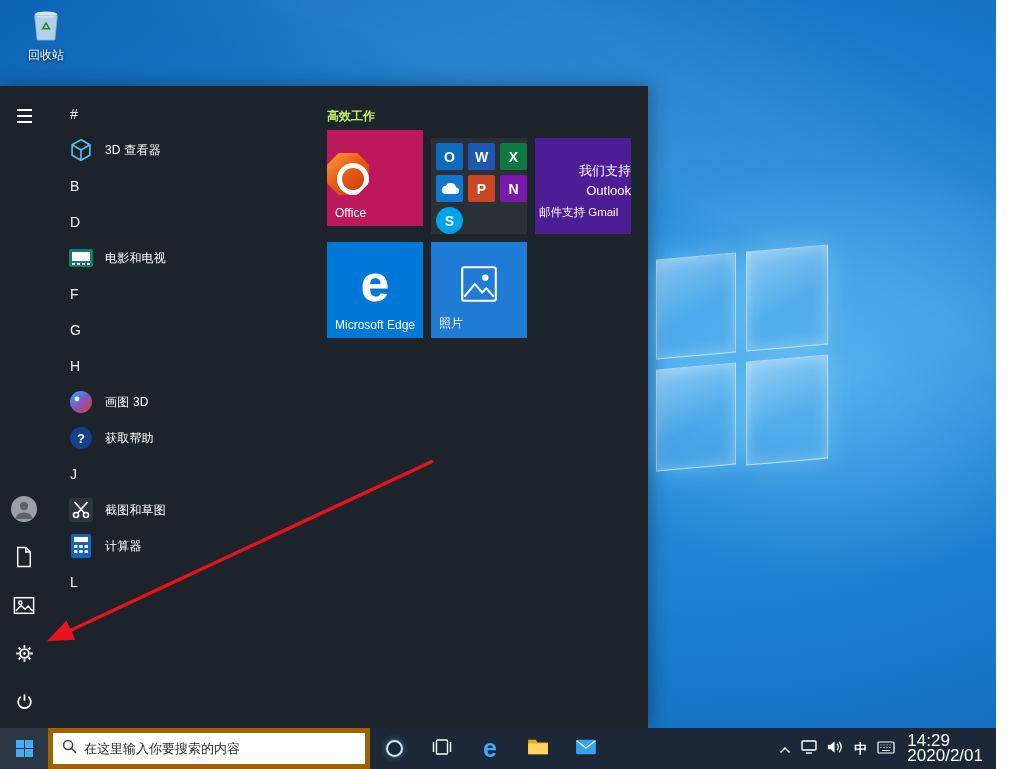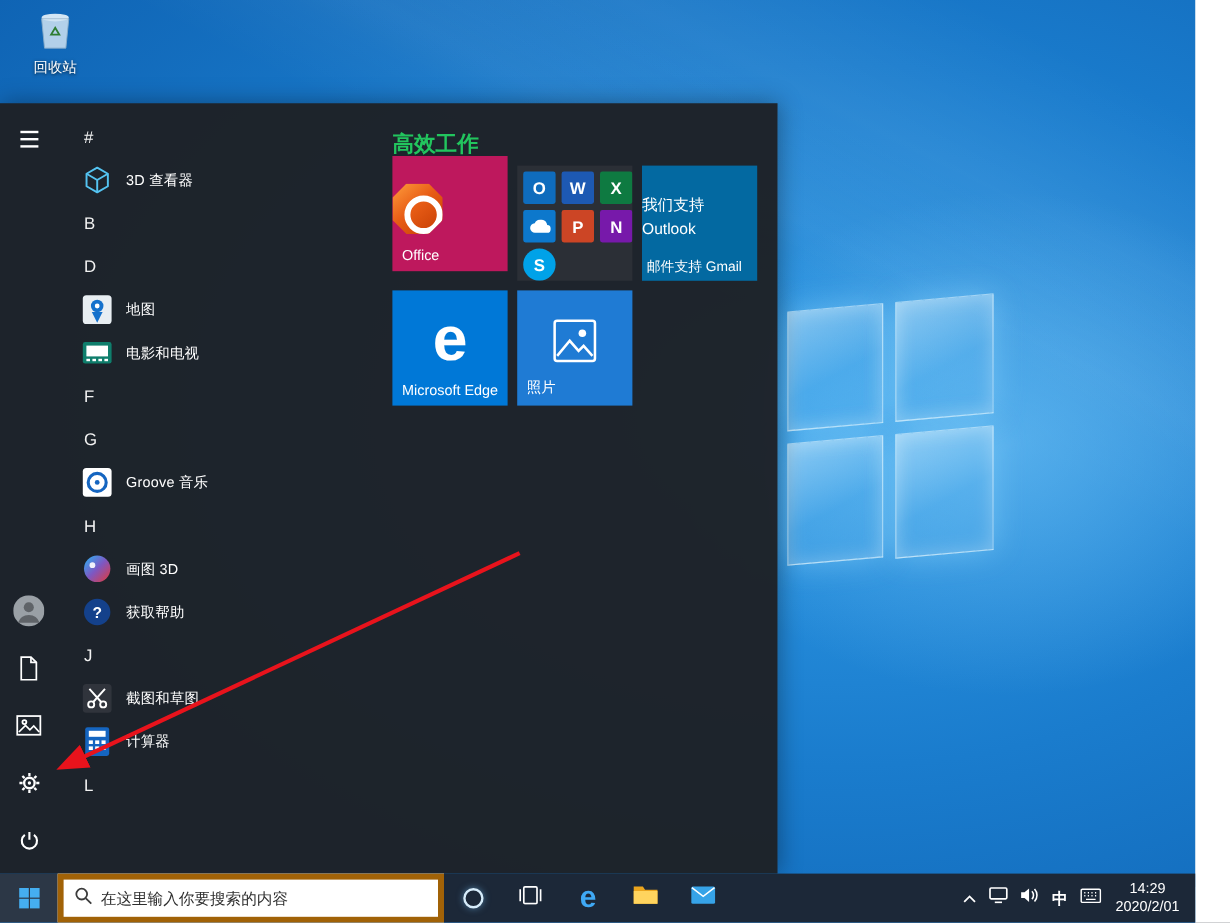--- a/index.html
+++ b/index.html
@@ -31,36 +31,36 @@
   .hamburger{display:flex;flex-direction:column;gap:4px}
   .hamburger i{display:block;width:15px;height:2px;background:#fff}
 
   .app-list{width:277px;flex:none;padding-top:10px;overflow:hidden}
   .al-row{height:36px;display:flex;align-items:center;padding-left:18px;color:#fff;cursor:pointer}
   .al-letter{font-size:14px;color:#f2f2f2;width:30px;padding-left:4px}
   .app-icon{width:30px;height:30px;margin-right:9px;display:flex;align-items:center;justify-content:center;flex:none}
   .al-label{font-size:12px;letter-spacing:.2px;white-space:nowrap}
 
   .tiles{position:relative;flex:1}
-  .tiles-label{position:absolute;left:2px;top:22px;font-size:18px;font-weight:700;color:#22c55e}
+  .tiles-label{position:absolute;left:2px;top:22px;font-size:12px;font-weight:700;color:#bef264}
   .tile{position:absolute;width:96px;height:96px;color:#fff;overflow:hidden;cursor:pointer}
   .tile-label{position:absolute;left:8px;bottom:6px;font-size:12px;white-space:nowrap}
   .t-office{left:2px;top:44px;background:#be185d;display:flex;align-items:center;justify-content:flex-start}
   .office-logo{width:42px;height:42px;position:relative;margin-top:-8px;background:linear-gradient(140deg,#ff9d3c,#e85d16 45%,#c23a02);clip-path:polygon(28% 0,72% 0,100% 28%,100% 72%,72% 100%,28% 100%,0 72%,0 28%)}
   .office-logo::after{content:"";position:absolute;left:10px;top:10px;width:22px;height:22px;border:5px solid #fff;border-radius:50%}
   .t-promo{left:106px;top:52px;background:#2b2f36}
   .promo-grid{display:grid;grid-template-columns:repeat(3,27px);gap:5px;padding:5px 0 0 5px}
   .mini{width:27px;height:27px;border-radius:2px;display:flex;align-items:center;justify-content:center;font-size:14px;font-weight:700;color:#fff}
   .m-outlook{background:#0f6cbd}.m-word{background:#1d59b3}.m-excel{background:#0e7a41}
   .m-onedrive{background:#0d78cc}.m-powerpoint{background:#cc4525}.m-onenote{background:#7719aa}
   .m-skype{background:#00a2e8;border-radius:50%}
-  .t-mail{left:210px;top:52px;background:#0369a1;text-align:left}
+  .t-mail{left:210px;top:52px;background:#4c1d95;text-align:right}
   .ml1{margin-top:24px;font-size:13px}
   .ml2{font-size:13px;margin-top:3px}
-  .ml3{position:absolute;left:4px;bottom:4px;font-size:11.5px;white-space:nowrap}
+  .ml3{position:absolute;left:4px;bottom:14px;font-size:11.5px;white-space:nowrap}
   .t-edge{left:2px;top:156px;background:#0078d7;display:flex;align-items:center;justify-content:center}
   .edge-e{font-size:52px;font-weight:700;line-height:1;margin-top:-14px;color:#fff}
   .t-photos{left:106px;top:156px;background:#1f7bd4;display:flex;align-items:center;justify-content:center}
 
   
   .annotation{position:absolute;left:0;top:0;z-index:10;pointer-events:none}
 
   
   .taskbar{position:absolute;left:0;top:728px;width:1025px;height:41px;background:#1c2838;display:flex;align-items:stretch;z-index:20}
   .tb-start{width:48px;display:flex;align-items:center;justify-content:center;background:rgba(255,255,255,.07);cursor:pointer}
@@ -68,21 +68,21 @@
   .win-grid i{display:block;background:#45aef0}
   .tb-search{width:322px;background:#fff;border:5px solid #a16207;display:flex;align-items:center;padding:0 9px;gap:7px}
   .tb-search input{flex:1;border:none;outline:none;font-size:13px;color:#111;background:transparent;font-family:inherit}
   .tb-search input::placeholder{color:#2e2e2e;opacity:1}
   .tb-btn{width:48px;display:flex;align-items:center;justify-content:center;cursor:pointer}
   .cortana-ring{width:17px;height:17px;border-radius:50%;border:2.5px solid #d6ecfa;box-shadow:0 0 6px rgba(120,200,255,.5)}
   .edge-glyph{font-size:25px;font-weight:700;color:#3fa9f5;line-height:1}
   .tray{margin-left:auto;display:flex;align-items:center;padding-right:8px}
   .tray-item{height:41px;display:flex;align-items:center;justify-content:center;padding:0 5px;cursor:pointer}
   .ime{color:#fff;font-size:13px;font-weight:700}
-  .clock{color:#fff;font-size:12px;text-align:center;line-height:15px;padding:0 7px}
+  .clock{color:#fff;font-size:17px;line-height:15px;padding:0 7px}
 </style>
 </head>
 <body>
 
 <div class="stage">
 
   <div class="wallpaper">
     <div class="beam b1"></div>
     <div class="beam b2"></div>
     <div class="logo-glow"></div>
@@ -180,31 +180,20 @@
 
       <div class="al-row">
         <span class="al-letter">B</span>
       </div>
 
 
       <div class="al-row">
         <span class="al-letter">D</span>
       </div>
 
-      <div class="al-row">
-        <span class="app-icon">
-          <svg width="26" height="26" viewBox="0 0 26 26">
-              <rect x="1" y="1" width="24" height="24" rx="3" fill="#e8eef2"></rect>
-              <path d="M13 24l-4.5-9h9z" fill="#1471cc"></path>
-              <circle cx="13" cy="10" r="5.2" fill="#1471cc"></circle>
-              <circle cx="13" cy="10" r="2" fill="#fff"></circle>
-            </svg>
-        </span>
-        <span class="al-label">地图</span>
-      </div>
 
       <div class="al-row">
         <span class="app-icon">
           <svg width="26" height="26" viewBox="0 0 26 26">
               <rect x="1" y="4" width="24" height="18" rx="2" fill="#0f7e6c"></rect>
               <rect x="4" y="7" width="18" height="9" fill="#fff"></rect>
               <rect x="4" y="18" width="3" height="2" fill="#fff"></rect>
               <rect x="9" y="18" width="3" height="2" fill="#fff"></rect>
               <rect x="14" y="18" width="3" height="2" fill="#fff"></rect>
               <rect x="19" y="18" width="3" height="2" fill="#fff"></rect>
@@ -215,30 +204,20 @@
 
       <div class="al-row">
         <span class="al-letter">F</span>
       </div>
 
 
       <div class="al-row">
         <span class="al-letter">G</span>
       </div>
 
-      <div class="al-row">
-        <span class="app-icon">
-          <svg width="26" height="26" viewBox="0 0 26 26">
-              <rect x="1" y="1" width="24" height="24" rx="3" fill="#fff"></rect>
-              <circle cx="13" cy="13" r="7.5" fill="none" stroke="#1565c0" stroke-width="2.6"></circle>
-              <circle cx="13" cy="13" r="2" fill="#1565c0"></circle>
-            </svg>
-        </span>
-        <span class="al-label">Groove 音乐</span>
-      </div>
 
       <div class="al-row">
         <span class="al-letter">H</span>
       </div>
 
       <div class="al-row">
         <span class="app-icon">
           <svg width="26" height="26" viewBox="0 0 26 26">
               <defs>
                 <linearGradient id="p3d" x1="0" y1="0" x2="1" y2="1">

